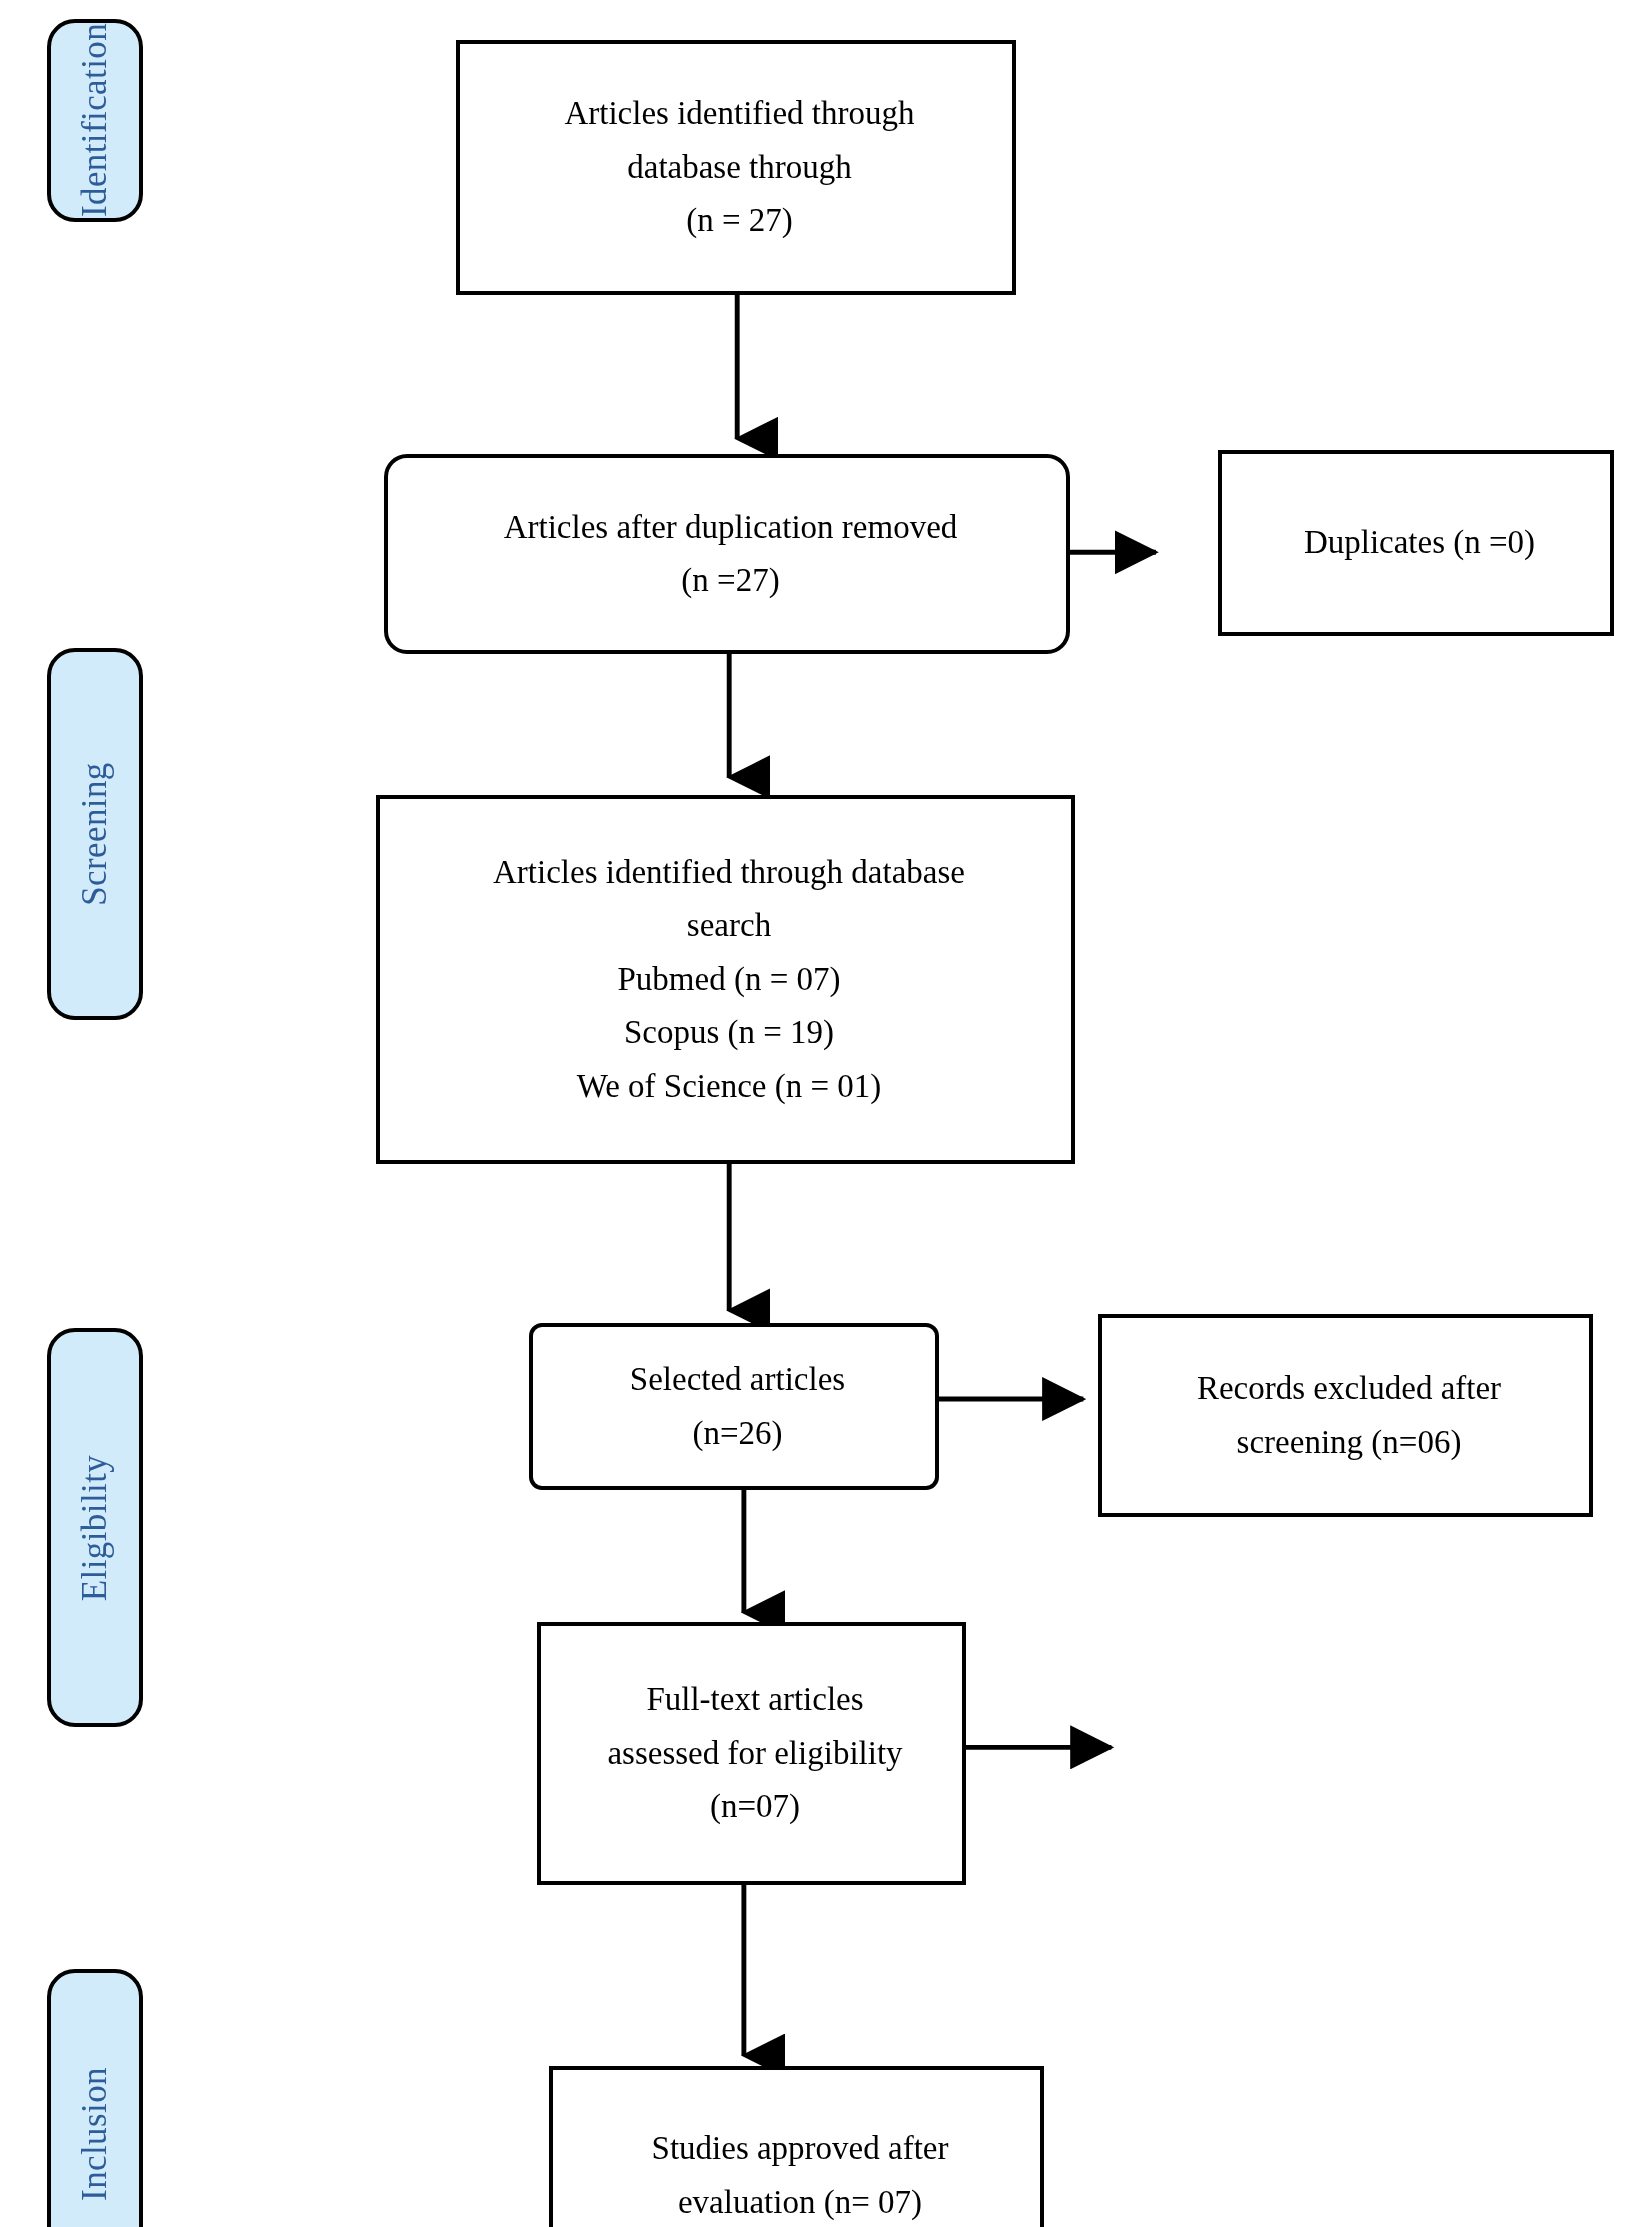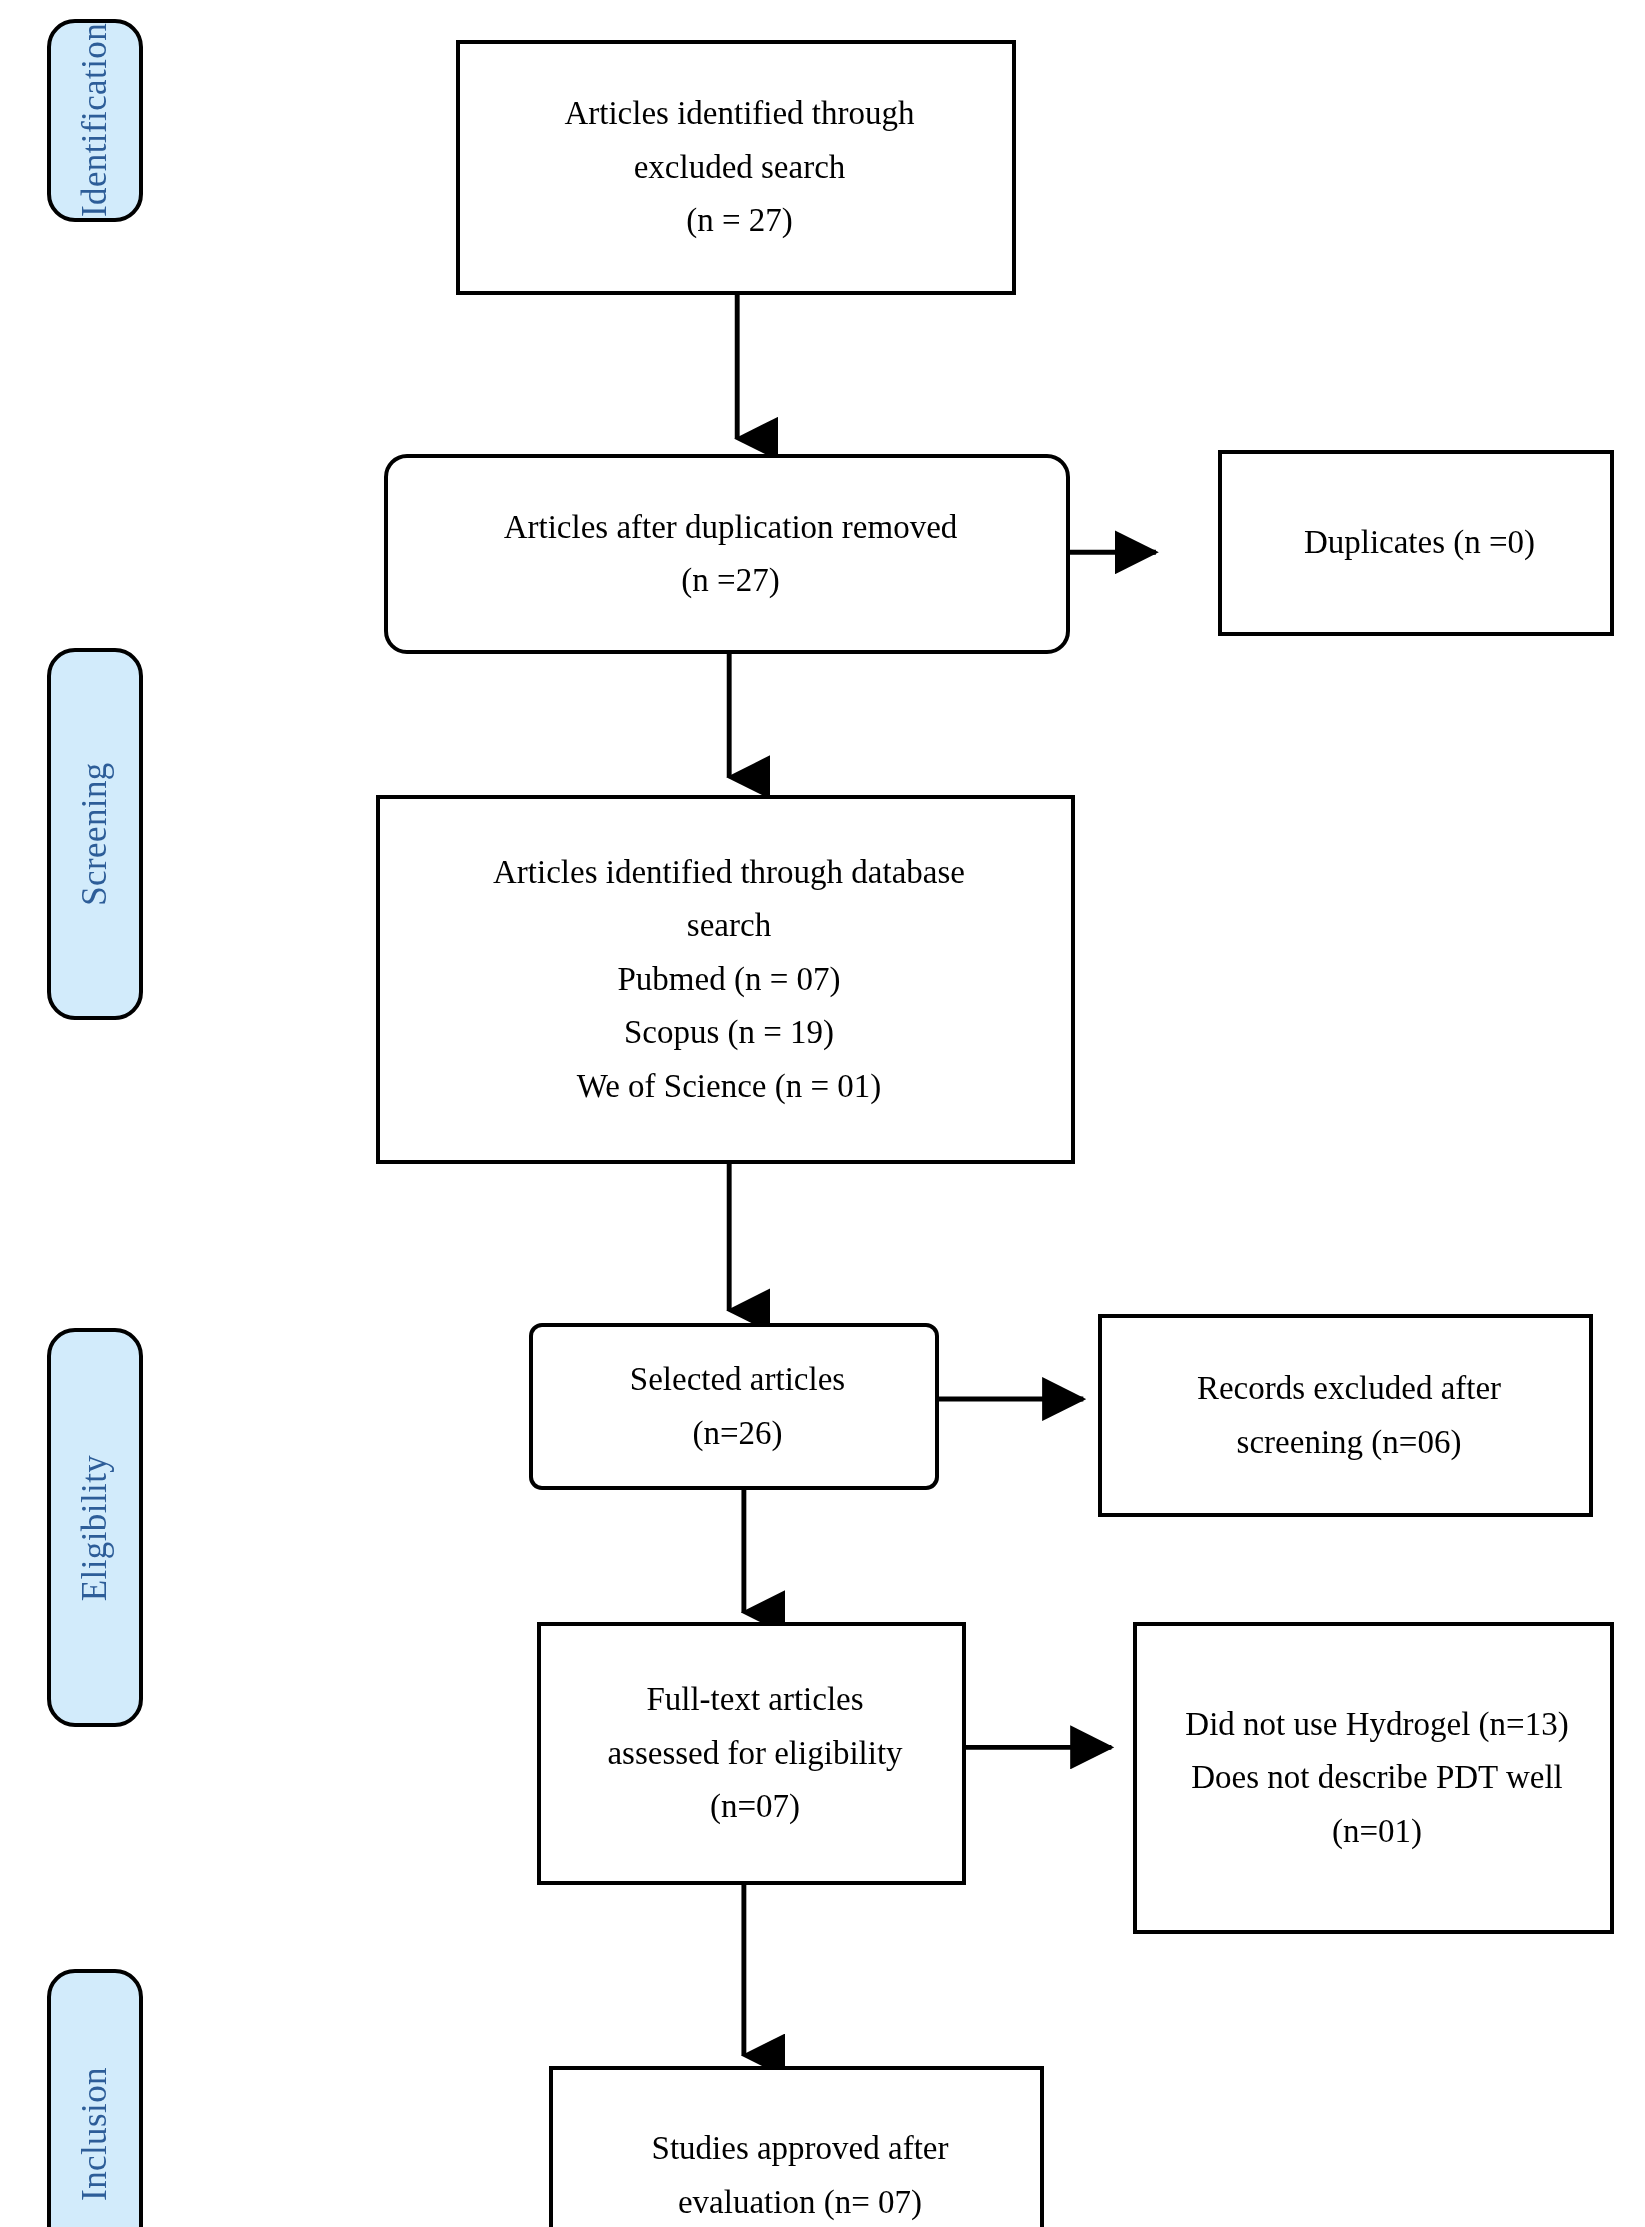--- a/index.html
+++ b/index.html
@@ -116,21 +116,21 @@
     <span class="stage-pill-label">Eligibility</span>
   </div>
 
   <div class="stage-pill" style="left:47px; top:1969px; width:96px; height:330px;">
     <span class="stage-pill-label">Inclusion</span>
   </div>
 
   <div class="flow-box" style="left:456px; top:40px; width:560px; height:255px;">
     <div class="flow-box-lines">
       <span class="flow-line">Articles identified through</span>
-      <span class="flow-line">excluded search</span>
+      <span class="flow-line">database through</span>
       <span class="flow-line">(n = 27)</span>
     </div>
   </div>
 
   <div class="flow-box" style="left:384px; top:454px; width:686px; height:200px;border-radius:23px;">
     <div class="flow-box-lines">
       <span class="flow-line">Articles after duplication removed</span>
       <span class="flow-line">(n =27)</span>
     </div>
   </div>
@@ -166,27 +166,20 @@
   </div>
 
   <div class="flow-box" style="left:537px; top:1622px; width:429px; height:263px;">
     <div class="flow-box-lines">
       <span class="flow-line">Full-text articles</span>
       <span class="flow-line">assessed for eligibility</span>
       <span class="flow-line">(n=07)</span>
     </div>
   </div>
 
-  <div class="flow-box" style="left:1133px; top:1622px; width:481px; height:312px;">
-    <div class="flow-box-lines">
-      <span class="flow-line">Did not use Hydrogel (n=13)</span>
-      <span class="flow-line">Does not describe PDT well</span>
-      <span class="flow-line">(n=01)</span>
-    </div>
-  </div>
 
   <div class="flow-box" style="left:549px; top:2066px; width:495px; height:219px;">
     <div class="flow-box-lines">
       <span class="flow-line">Studies approved after</span>
       <span class="flow-line">evaluation (n= 07)</span>
     </div>
   </div>
 
 </div>
 

